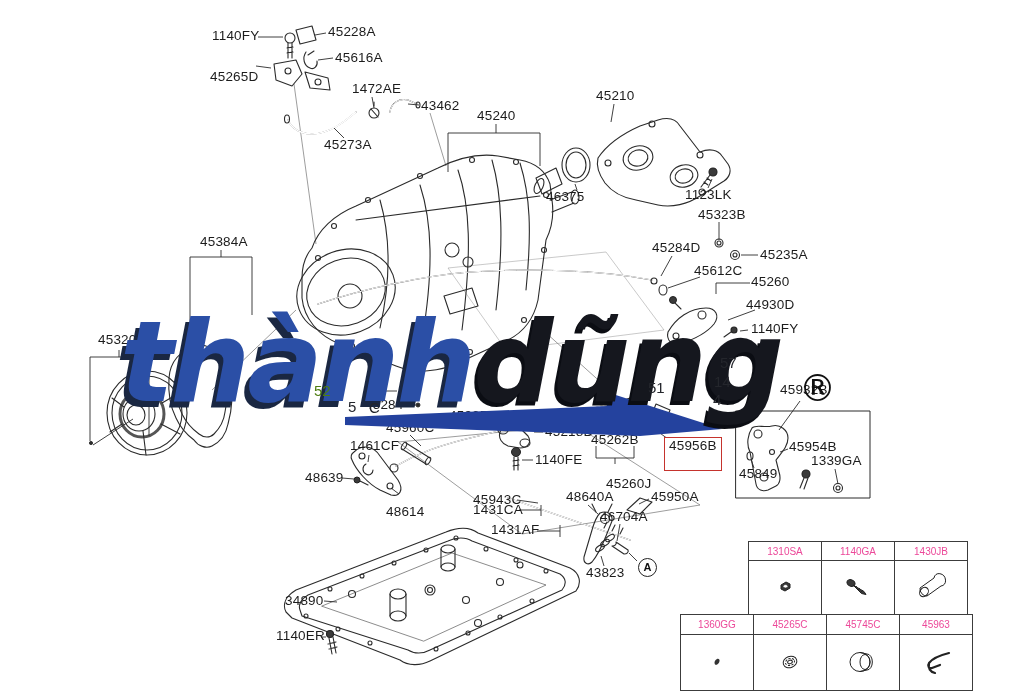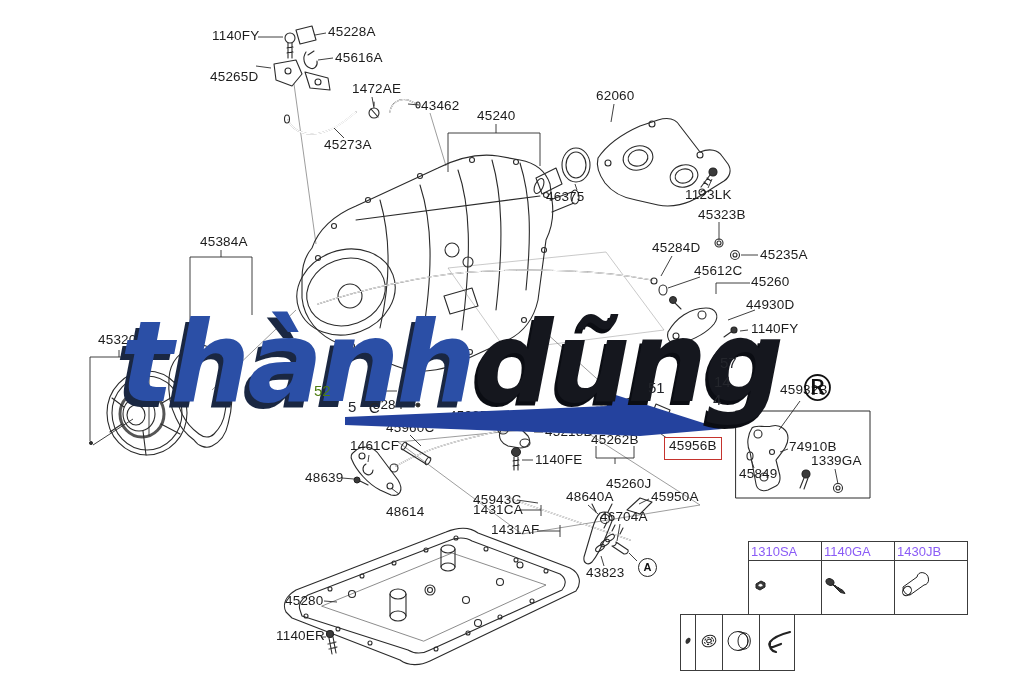--- a/index.html
+++ b/index.html
@@ -5,43 +5,43 @@
   html,body{margin:0;padding:0;background:#fff;}
   #canvas{position:relative;width:1024px;height:700px;background:#fff;overflow:hidden;
           font-family:"Liberation Sans",sans-serif;}
   #lineart{position:absolute;left:0;top:0;z-index:1;}
   .part{stroke:#2b2b2b;fill:none;stroke-width:1.1;stroke-linejoin:round;stroke-linecap:round;}
   .thin{stroke:#5a5a5a;fill:none;stroke-width:.7;}
   .leader{stroke:#2b2b2b;fill:none;stroke-width:.9;}
   .dark{fill:#3a3a3a;stroke:#222;}
   .plabel{position:absolute;z-index:10;font-size:13.5px;line-height:11px;color:#1c1c1c;
           white-space:nowrap;letter-spacing:.2px;}
-  .plabel.boxed{border:1.6px solid #c5332d;background:#fff;padding:2px 4px 8px 4px;z-index:40;}
+  .plabel.boxed{border:1.6px solid #c5332d;background:#fff;padding:2px 4px 19px 4px;z-index:40;}
   .frag{position:absolute;z-index:40;font-size:15px;line-height:11px;white-space:nowrap;margin-top:16px;}
   .frag.dark{color:#24262c;background:none;}
   .frag.light{color:#4d7c0f;}
   
   .wm-main{position:absolute;left:120px;top:318px;z-index:30;white-space:nowrap;
            font-family:"DejaVu Sans",sans-serif;font-style:italic;font-weight:bold;
            font-size:112px;line-height:.8;letter-spacing:-3px;}
   .wm-blue{color:#2b4fa6;text-shadow:-5px 6px 0 #1a2742;}
   .wm-dark{color:#15171e;text-shadow:-3px 4px 0 #0b0d13;}
   .wm-auto{position:absolute;left:712px;top:276px;z-index:31;color:#2d55b2;
            font-family:"DejaVu Sans",sans-serif;font-style:italic;font-weight:bold;font-size:46px;}
   .wm-reg{position:absolute;left:799px;top:367px;z-index:31;color:#101010;font-size:37px;
           font-family:"DejaVu Sans",sans-serif;}
   #swoosh{position:absolute;left:0;top:0;z-index:29;}
   
   .callout{position:absolute;left:638px;top:558px;width:17px;height:17px;border:1.5px solid #222;
            border-radius:50%;text-align:center;font:bold 11px/17px "Liberation Sans",sans-serif;
            color:#111;z-index:10;background:#fff;}
   
   .ptable{position:absolute;z-index:10;border-collapse:collapse;}
-  .ptable td{border:1px solid #3c3c3c;vertical-align:middle;
-             font-size:13px;color:#8b5cf6;background:#fff;}
+  .ptable td{border:1px solid #3c3c3c;text-align:center;vertical-align:middle;
+             font-size:10px;color:#ec4899;background:#fff;}
   .ptable td.hd{height:17px;padding:0 2px;}
   .ptable td.ic{padding:0;}
 </style>
 </head>
 <body>
 
 <div id="canvas">
 
   <svg id="lineart" width="1024" height="700" viewBox="0 0 1024 700">
 
@@ -336,21 +336,21 @@
 
   <div id="labels-layer">
       <div class="plabel" style="left: 212px; top: 30px;">1140FY</div>
       <div class="plabel" style="left: 328px; top: 26px;">45228A</div>
       <div class="plabel" style="left: 210px; top: 59px; margin-top: 12px;">45265D</div>
       <div class="plabel" style="left: 335px; top: 52px;">45616A</div>
       <div class="plabel" style="left: 352px; top: 83px;">1472AE</div>
       <div class="plabel" style="left: 421px; top: 100px;">43462</div>
       <div class="plabel" style="left: 324px; top: 139px;">45273A</div>
       <div class="plabel" style="left: 477px; top: 110px;">45240</div>
-      <div class="plabel" style="left: 596px; top: 90px;">62060</div>
+      <div class="plabel" style="left: 596px; top: 90px;">45210</div>
       <div class="plabel" style="left: 546px; top: 191px;">46375</div>
       <div class="plabel" style="left: 685px; top: 189px;">1123LK</div>
       <div class="plabel" style="left: 698px; top: 209px;">45323B</div>
       <div class="plabel" style="left: 652px; top: 242px;">45284D</div>
       <div class="plabel" style="left: 760px; top: 249px;">45235A</div>
       <div class="plabel" style="left: 694px; top: 265px;">45612C</div>
       <div class="plabel" style="left: 751px; top: 276px;">45260</div>
       <div class="plabel" style="left: 737px; top: 299px; margin-left: 9px;">44930D</div>
       <div class="plabel" style="left: 751px; top: 323px;">1140FY</div>
       <div class="plabel" style="left: 200px; top: 236px;">45384A</div>
@@ -365,25 +365,25 @@
       <div class="plabel" style="left: 535px; top: 454px;">1140FE</div>
       <div class="plabel" style="left: 591px; top: 434px;">45262B</div>
       <div class="plabel" style="left: 606px; top: 478px;">45260J</div>
       <div class="plabel" style="left: 473px; top: 494px;">45943C</div>
       <div class="plabel" style="left: 473px; top: 504px;">1431CA</div>
       <div class="plabel" style="left: 491px; top: 524px;">1431AF</div>
       <div class="plabel" style="left: 566px; top: 491px;">48640A</div>
       <div class="plabel" style="left: 651px; top: 491px;">45950A</div>
       <div class="plabel" style="left: 600px; top: 511px;">46704A</div>
       <div class="plabel" style="left: 586px; top: 567px;">43823</div>
-      <div class="plabel" style="left: 285px; top: 595px;">45280</div>
+      <div class="plabel" style="left: 285px; top: 595px;">34890</div>
       <div class="plabel" style="left: 276px; top: 630px;">1140ER</div>
       <div class="plabel boxed" style="left: 664px; top: 437px;">45956B</div>
       <div class="plabel" style="left: 780px; top: 384px;">45932B</div>
-      <div class="plabel" style="left: 789px; top: 441px;">74910B</div>
+      <div class="plabel" style="left: 789px; top: 441px;">45954B</div>
       <div class="plabel" style="left: 739px; top: 468px;">45849</div>
       <div class="plabel" style="left: 811px; top: 455px;">1339GA</div>
       <div class="frag light" style="left: 314px; top: 369px;">52</div>
       <div class="frag dark" style="left: 348px; top: 385px;">5</div>
       <div class="frag dark" style="left: 369px; top: 386px;">C</div>
       <div class="frag dark" style="left: 720px; top: 341px;">57</div>
       <div class="frag dark" style="left: 714px; top: 360px;">14</div>
       <div class="frag dark" style="left: 648px; top: 366px;">51</div>
       <div class="frag dark" style="left: 713px; top: 378px;">4</div>
     </div>
@@ -413,20 +413,26 @@
                   <path d="M8,16 L22,6 a5.5,6.5 -33 1 1 7,8 L15,24 a5.5,6.5 -33 0 1 -7,-8 Z"></path>
                   <ellipse cx="12" cy="20" rx="4" ry="5" transform="rotate(37 12 20)"></ellipse>
                 </g>
               </svg></td>
           </tr>
         </tbody>
       </table>
       <table class="ptable" style="left: 680px; top: 614px; position: absolute;">
         <tbody>
           <tr>
+            <td class="hd" style="width: 68px; height: 19px;">1360GG</td>
+            <td class="hd" style="width: 68px; height: 19px;">45265C</td>
+            <td class="hd" style="width: 68px; height: 19px;">45745C</td>
+            <td class="hd" style="width: 68px; height: 19px;">45963</td>
+          </tr>
+          <tr>
             <td class="ic" style="height: 55px;"><svg width="14" height="14" viewBox="0 0 14 14">
                 <path d="M5,9.5 C3.8,7.5 4.8,5 7,4 C9,3.4 10.3,5 9.2,7.2 C8.4,8.9 6.4,10.5 5,9.5 Z" fill="#333"></path>
               </svg></td>
             <td class="ic" style="height: 55px;"><svg width="26" height="24" viewBox="0 0 26 24">
                 <g fill="none" stroke="#222">
                   <ellipse cx="13" cy="12" rx="7" ry="5.6" transform="rotate(-20 13 12)"></ellipse>
                   <ellipse cx="13" cy="12" rx="4.6" ry="3.4" transform="rotate(-20 13 12)" stroke-dasharray="2.2 1.4"></ellipse>
                   <ellipse cx="13" cy="12" rx="2.4" ry="1.7" transform="rotate(-20 13 12)"></ellipse>
                 </g>
               </svg></td>

